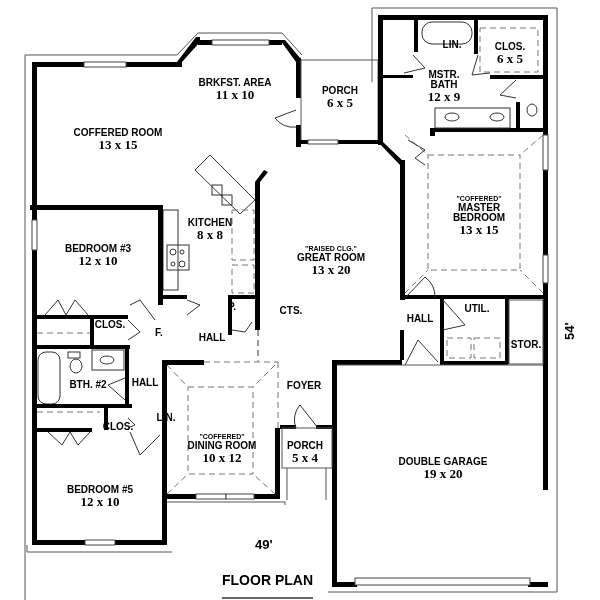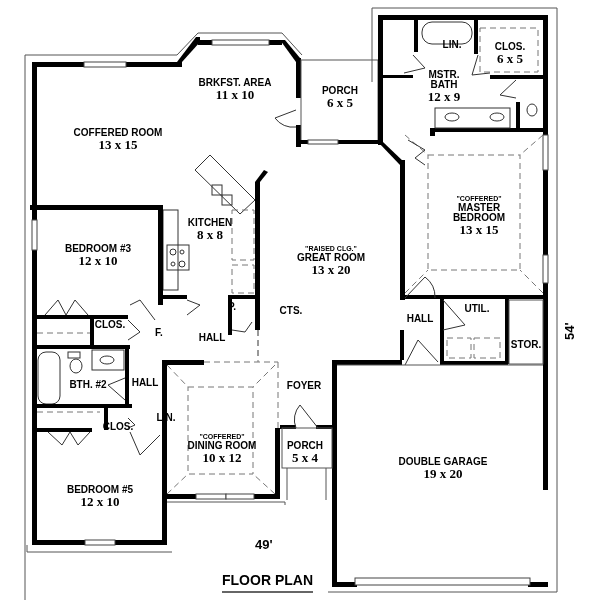--- a/index.html
+++ b/index.html
@@ -10,21 +10,21 @@
   .thin { fill: none; stroke: #333; stroke-width: 1; }
   .dash { fill: none; stroke: #777; stroke-width: 1; stroke-dasharray: 6 4; }
   .win { fill: #fff; stroke: #444; stroke-width: 1; }
   .door { fill: none; stroke: #333; stroke-width: 1; }
   .lbl { position: absolute; text-align: center; font-weight: bold; color: #000; line-height: 1; white-space: nowrap; transform: translateX(-50%); }
   .lbl .n { font-size: 10px; display: block; }
   .lbl .d { font-size: 13px; display: block; font-family: Liberation Serif, serif; }
   .lbl .note { font-size: 7px; display: block; margin-bottom: 1px; }
   .small { font-size: 9px; margin-left: 48px; }
   .dim { position: absolute; font-weight: bold; font-size: 13px; }
-  .title { position: absolute; left: 222px; top: 572px; font-size: 14px; font-weight: bold; border-bottom: 2px solid #666; padding-bottom: 3px; }
+  .title { position: absolute; left: 222px; top: 572px; font-size: 14px; font-weight: bold; border-bottom: 2px solid #666; padding-bottom: 9px; }
 </style>
 </head>
 <body>
 
 <svg id="plan" viewBox="0 0 600 600" xmlns="http://www.w3.org/2000/svg">
 
   <polyline class="outline" points="25,600 25,55 177,55 198,33 282,33 302,55"></polyline>
   <polyline class="outline" points="372,82 372,8 557,8 557,592 328,592"></polyline>
 
   <rect class="wall" x="32" y="62" width="5" height="480"></rect>

